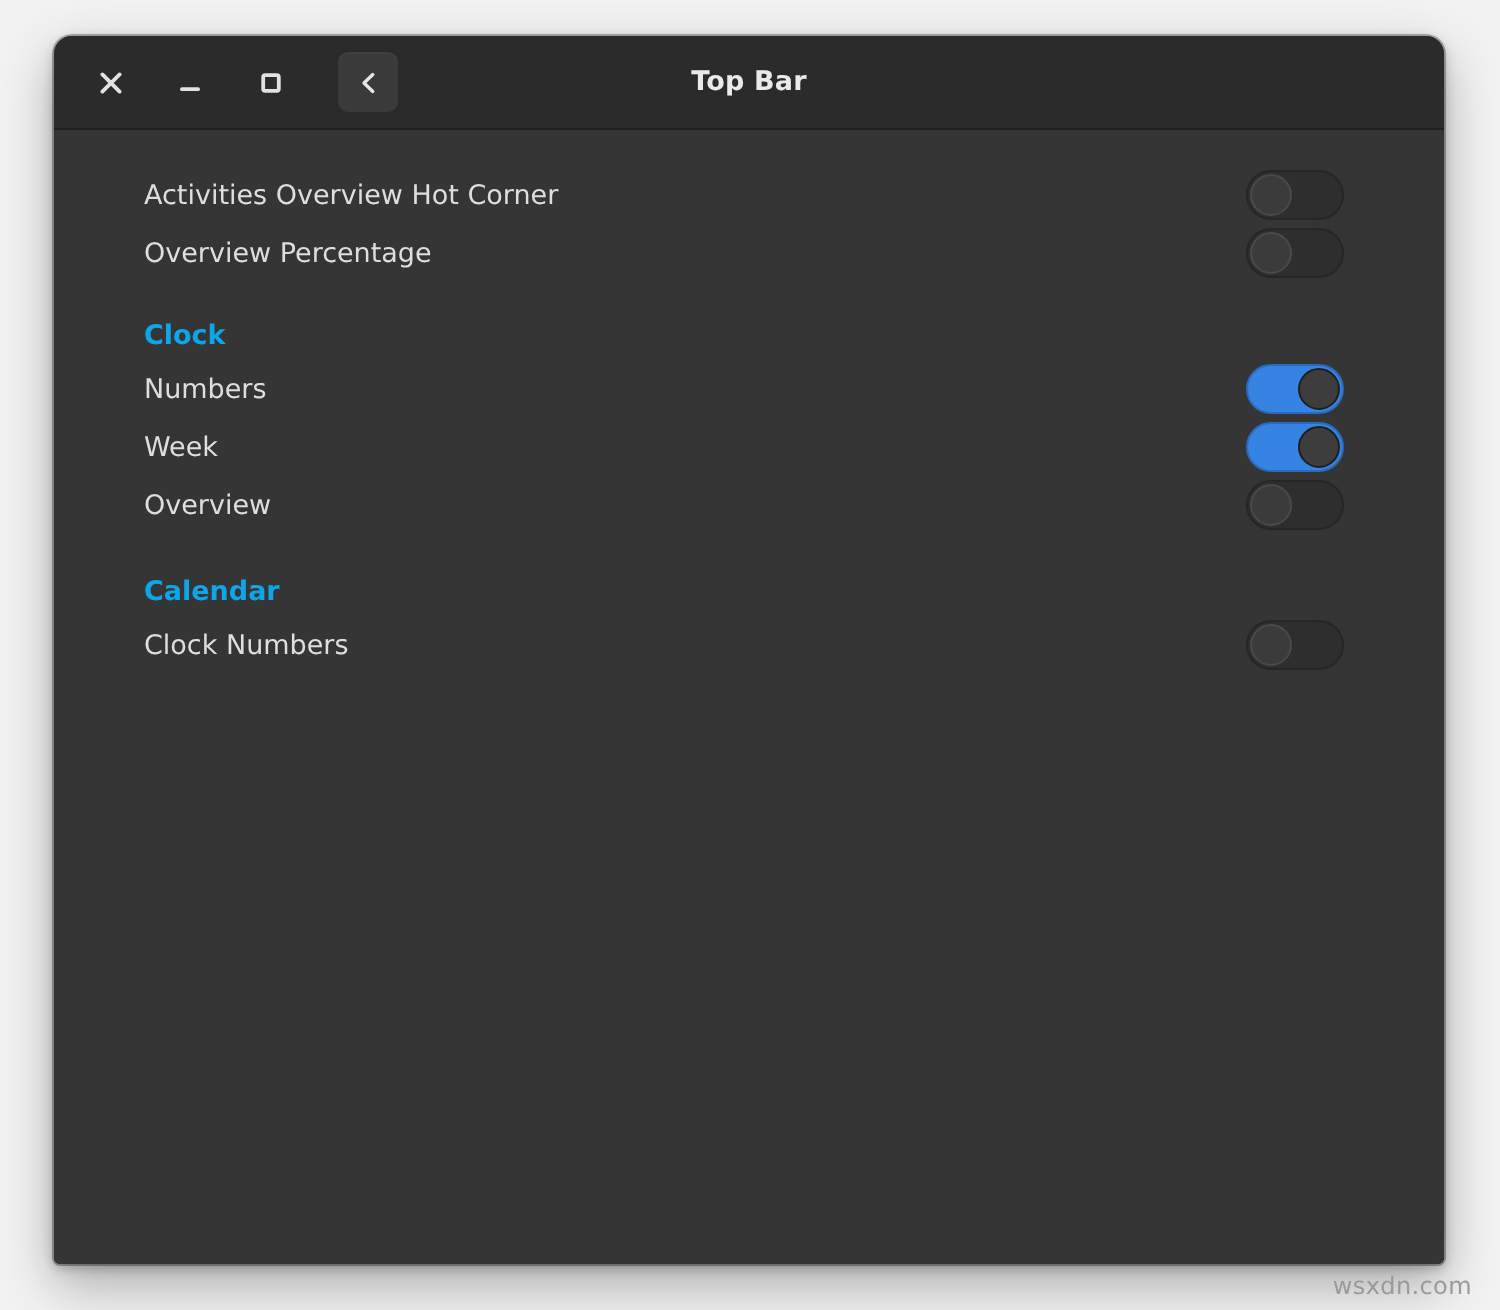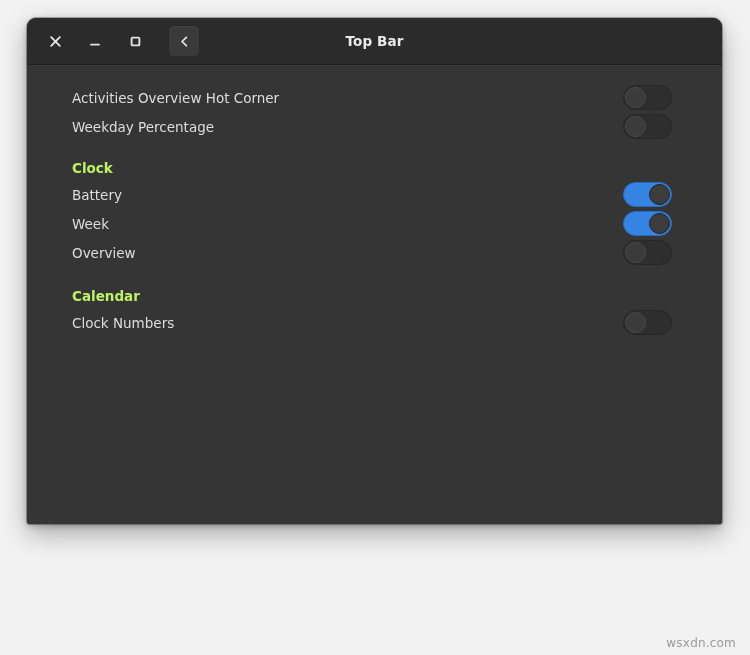--- a/index.html
+++ b/index.html
@@ -14,21 +14,21 @@
     overflow: hidden;
     position: relative;
   }
 
   
   #window {
     position: absolute;
     left: 27px;
     top: 18px;
     width: 695px;
-    height: 506px;
+    height: 614px;
     border-radius: 9px 9px 3px 3px;
     background: #353535;
     box-shadow: 0 10px 26px rgba(0,0,0,0.30),
                 0 2px 6px rgba(0,0,0,0.25),
                 0 0 0 1px rgba(0,0,0,0.28);
     overflow: hidden;
     display: flex;
     flex-direction: column;
   }
 
@@ -110,21 +110,21 @@
   }
   .row-label {
     font-size: 13.5px;
     color: #dedede;
     padding-left: 27px;
     white-space: nowrap;
   }
   .section-head {
     font-size: 13.5px;
     font-weight: bold;
-    color: #bef264;
+    color: #0ea5e9;
     padding-left: 27px;
     height: 25px;
     display: flex;
     align-items: center;
     text-align: center;
   }
   .spacer-sm { height: 14px; }
   .spacer-md { height: 16px; }
 
   
@@ -211,32 +211,32 @@
   <div id="content">
 
     <div class="row">
       <span class="row-label">Activities Overview Hot Corner</span>
       <span class="switch off" role="switch" aria-checked="false">
         <span class="knob"></span>
       </span>
     </div>
 
     <div class="row">
-      <span class="row-label">Weekday Percentage</span>
+      <span class="row-label">Overview Percentage</span>
       <span class="switch off" role="switch" aria-checked="false">
         <span class="knob"></span>
       </span>
     </div>
 
     <div class="spacer-sm"></div>
 
     <div class="section-head">Clock</div>
 
     <div class="row">
-      <span class="row-label">Battery</span>
+      <span class="row-label">Numbers</span>
       <span class="switch on" role="switch" aria-checked="true">
         <span class="knob"></span>
       </span>
     </div>
 
     <div class="row">
       <span class="row-label">Week</span>
       <span class="switch on" role="switch" aria-checked="true">
         <span class="knob"></span>
       </span>

